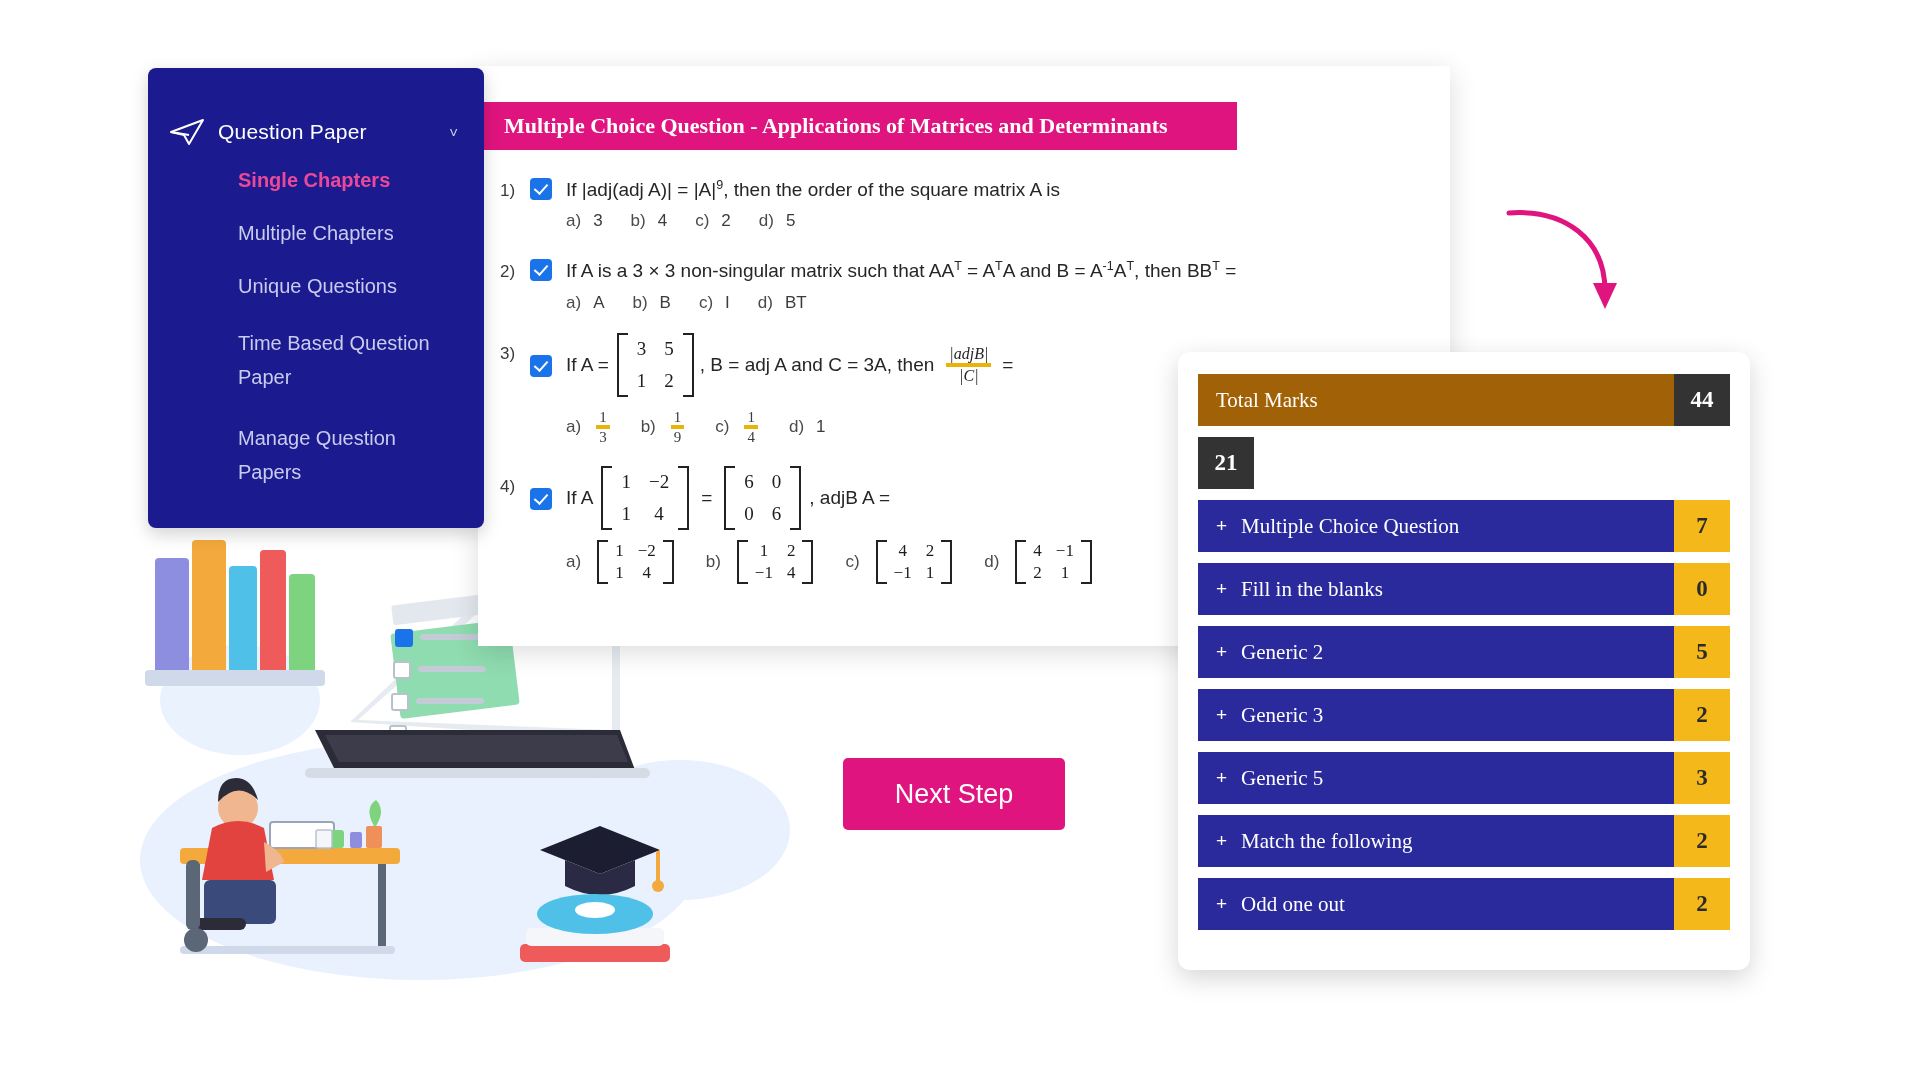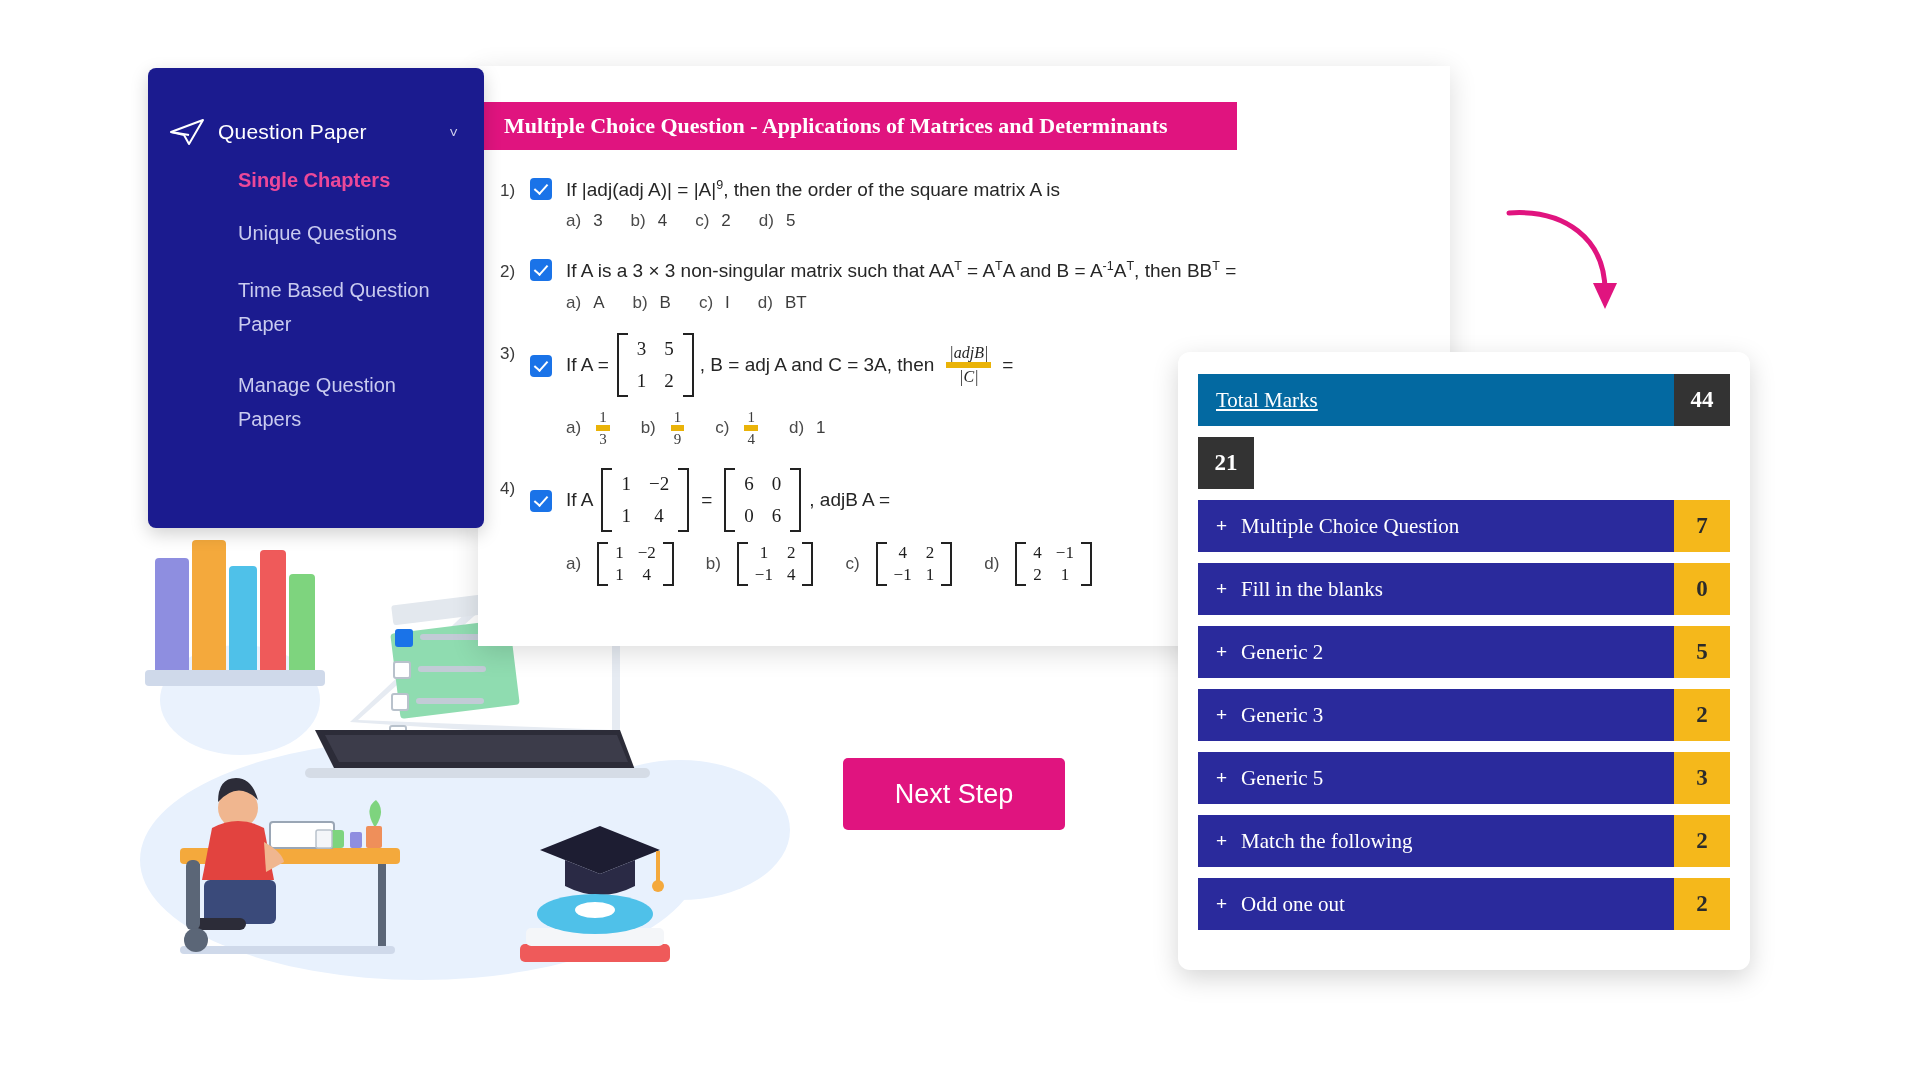--- a/index.html
+++ b/index.html
@@ -159,21 +159,21 @@
   .frac {
     display: inline-block;
     vertical-align: middle;
     text-align: center;
     font-family: "Liberation Serif", serif;
     font-style: italic;
     font-size: 15px;
     line-height: 1.12;
     margin: 0 3px;
   }
-  .frac .num { display: block; border-bottom: 6px solid #eab308; padding: 0 3px; text-align: center; }
+  .frac .num { display: block; border-bottom: 4px solid #eab308; padding: 0 3px; text-align: center; }
   .frac .den { display: block; padding: 0 3px; }
   .frac.upright { font-style: normal; }
 
   
   .mtx {
     display: inline-flex;
     align-items: center;
     vertical-align: middle;
     margin: 0 4px;
     font-family: "Liberation Serif", serif;
@@ -243,21 +243,21 @@
   }
   .sum-row .value {
     width: 56px;
     display: flex;
     align-items: center;
     justify-content: center;
     font-family: "Liberation Serif", serif;
     font-size: 23px;
     font-weight: bold;
   }
-  .sum-row.head .label { background: #0369a1; text-decoration: underline; }
+  .sum-row.head .label { background: #a16207; }
   .sum-row.head .value { background: #333333; color: #ffffff; }
   .sum-row.cat .label { background: #2a2a9c; }
   .sum-row.cat .value { background: #f5b81b; color: #2b2b2b; }
   .sum-row.cat .plus {
     color: #ffffff;
     font-size: 19px;
     margin-right: 14px;
     font-family: "Liberation Sans", sans-serif;
   }
 
@@ -363,20 +363,21 @@
   <div id="nav-panel">
     <div id="nav-header">
       <svg class="plane" viewBox="0 0 34 28">
         <path d="M1 14 L33 2 L19 26 L14 17 Z" fill="none" stroke="#ffffff" stroke-width="2" stroke-linejoin="round"></path>
         <path d="M1 14 L19 17" fill="none" stroke="#ffffff" stroke-width="2"></path>
       </svg>
       <span id="nav-title">Question Paper</span>
       <span id="nav-chevron">˅</span>
     </div>
     <div class="nav-item active">Single Chapters</div>
+    <div class="nav-item">Multiple Chapters</div>
     <div class="nav-item">Unique Questions</div>
     <div class="nav-item two-line">Time Based Question Paper</div>
     <div class="nav-item two-line">Manage Question Papers</div>
   </div>
 
   <div id="paper-card">
     <div id="paper-banner">Multiple Choice Question - Applications of Matrices and Determinants</div>
 
     <div id="question-list">
 

